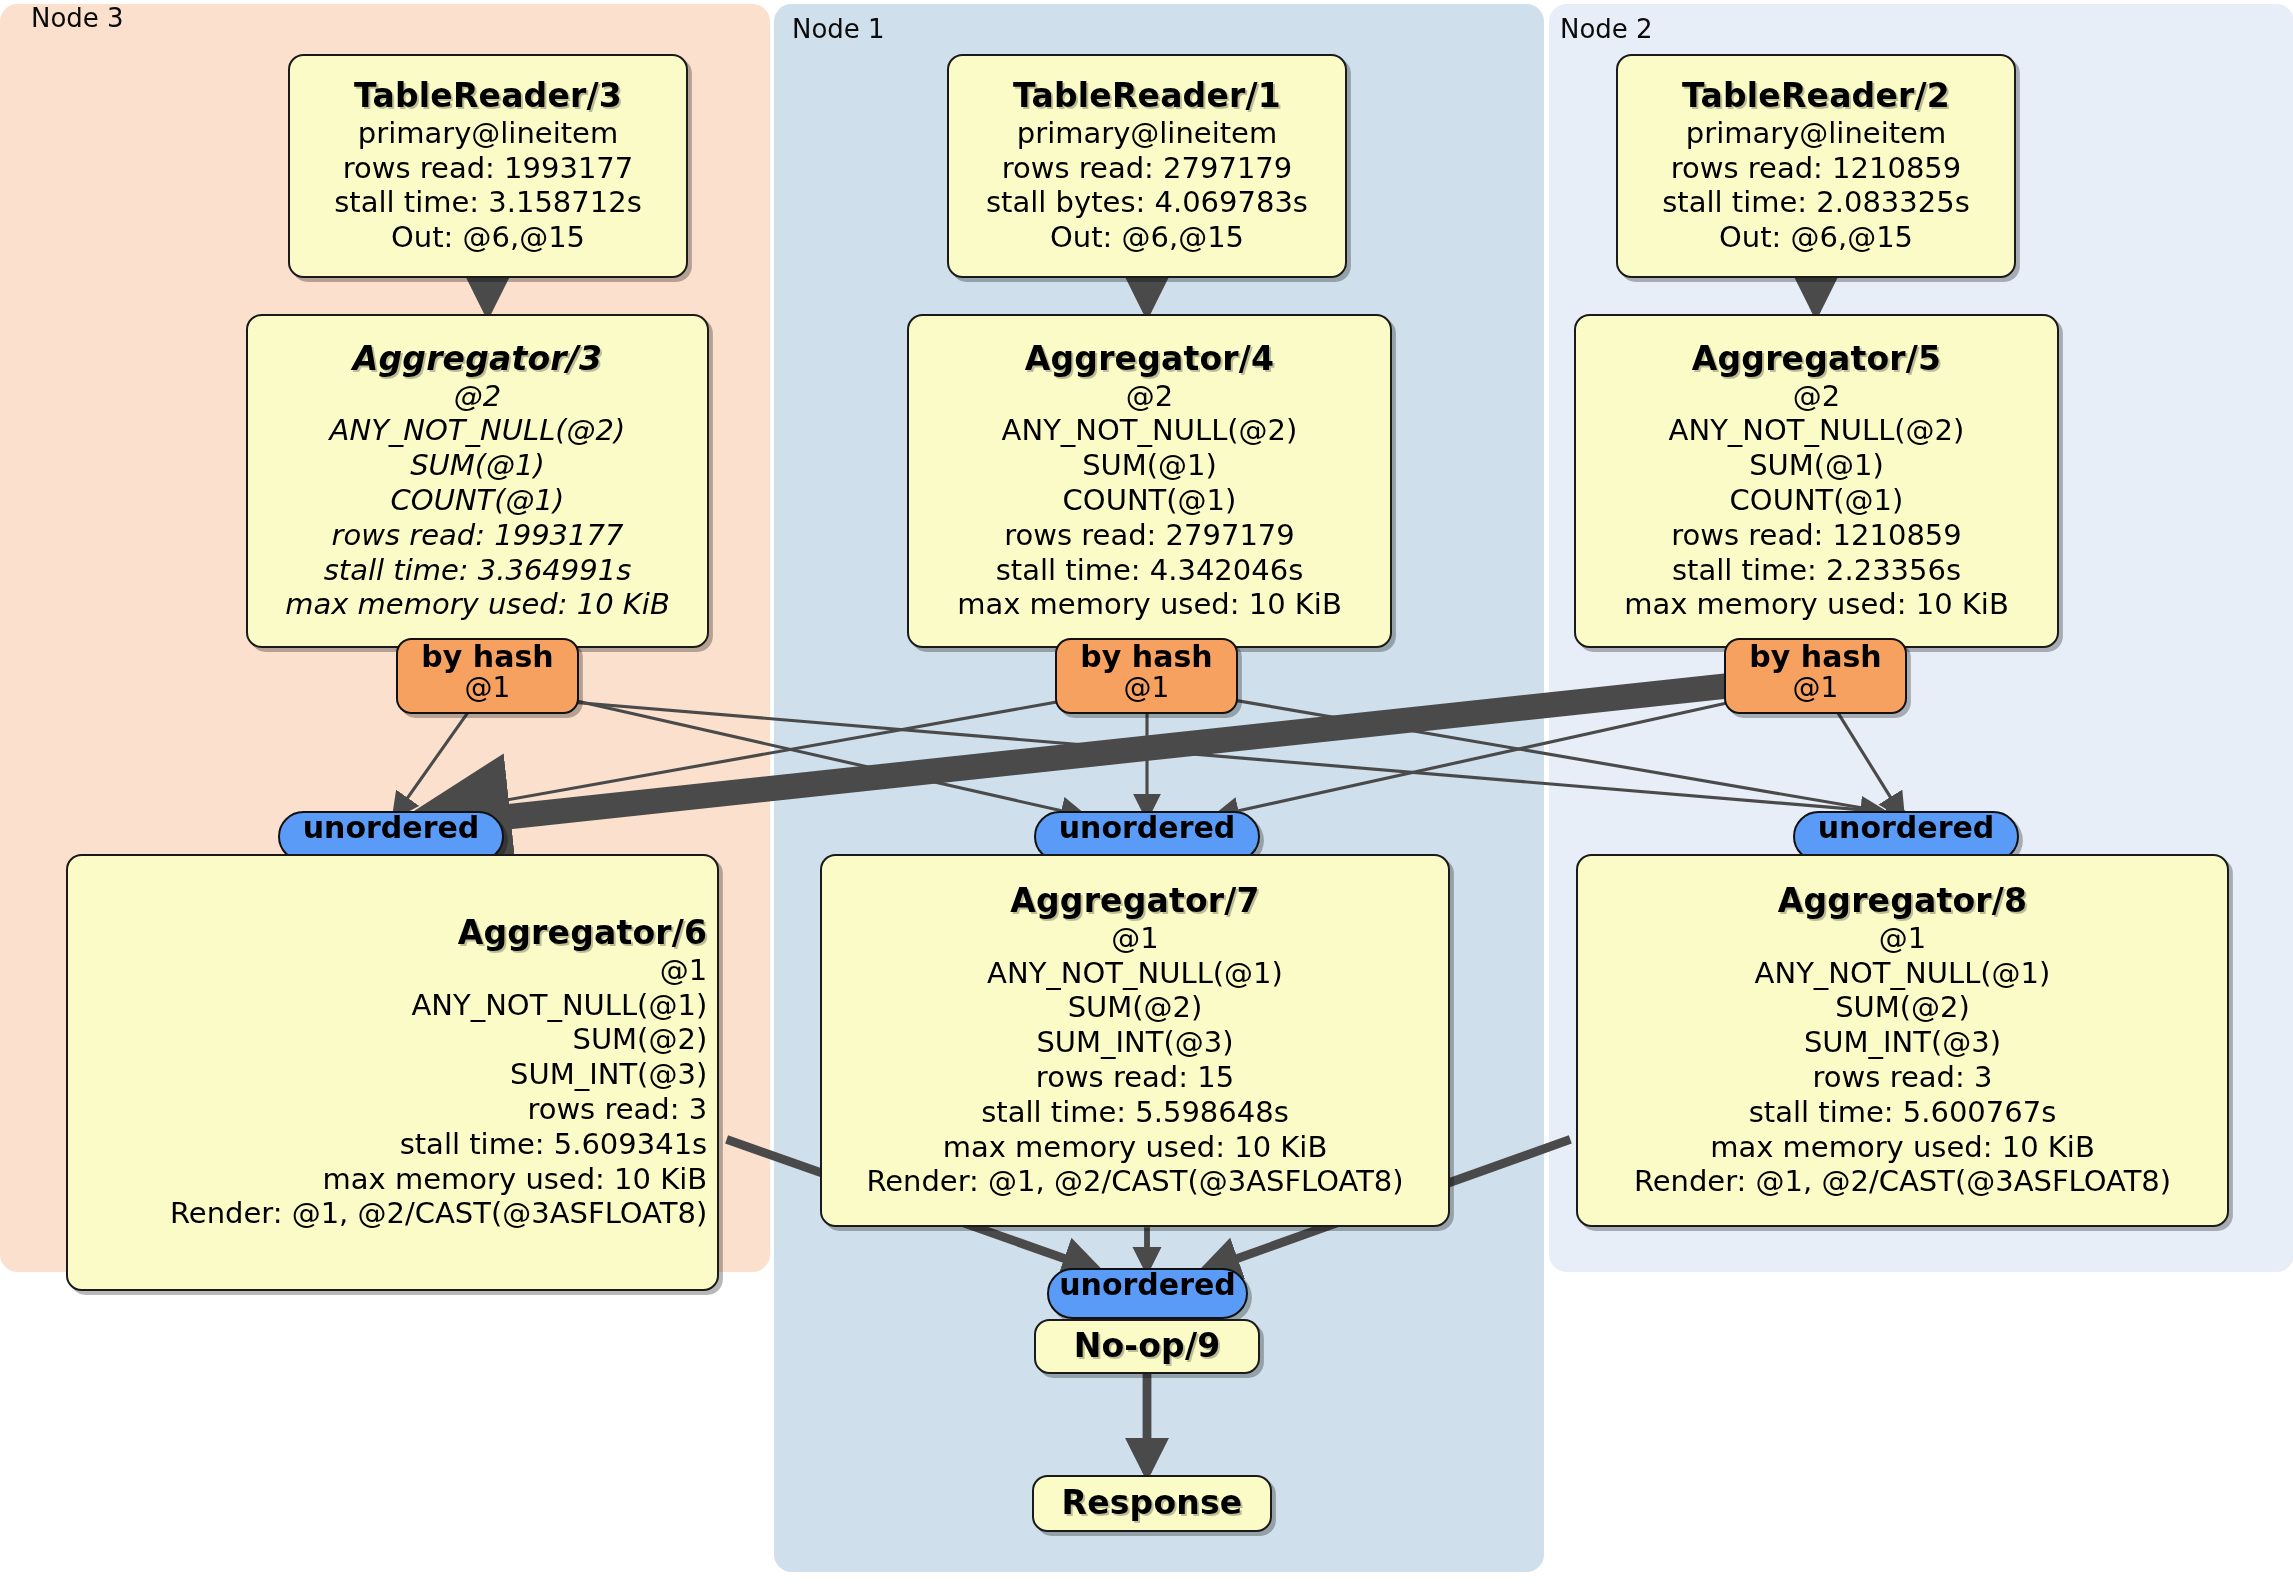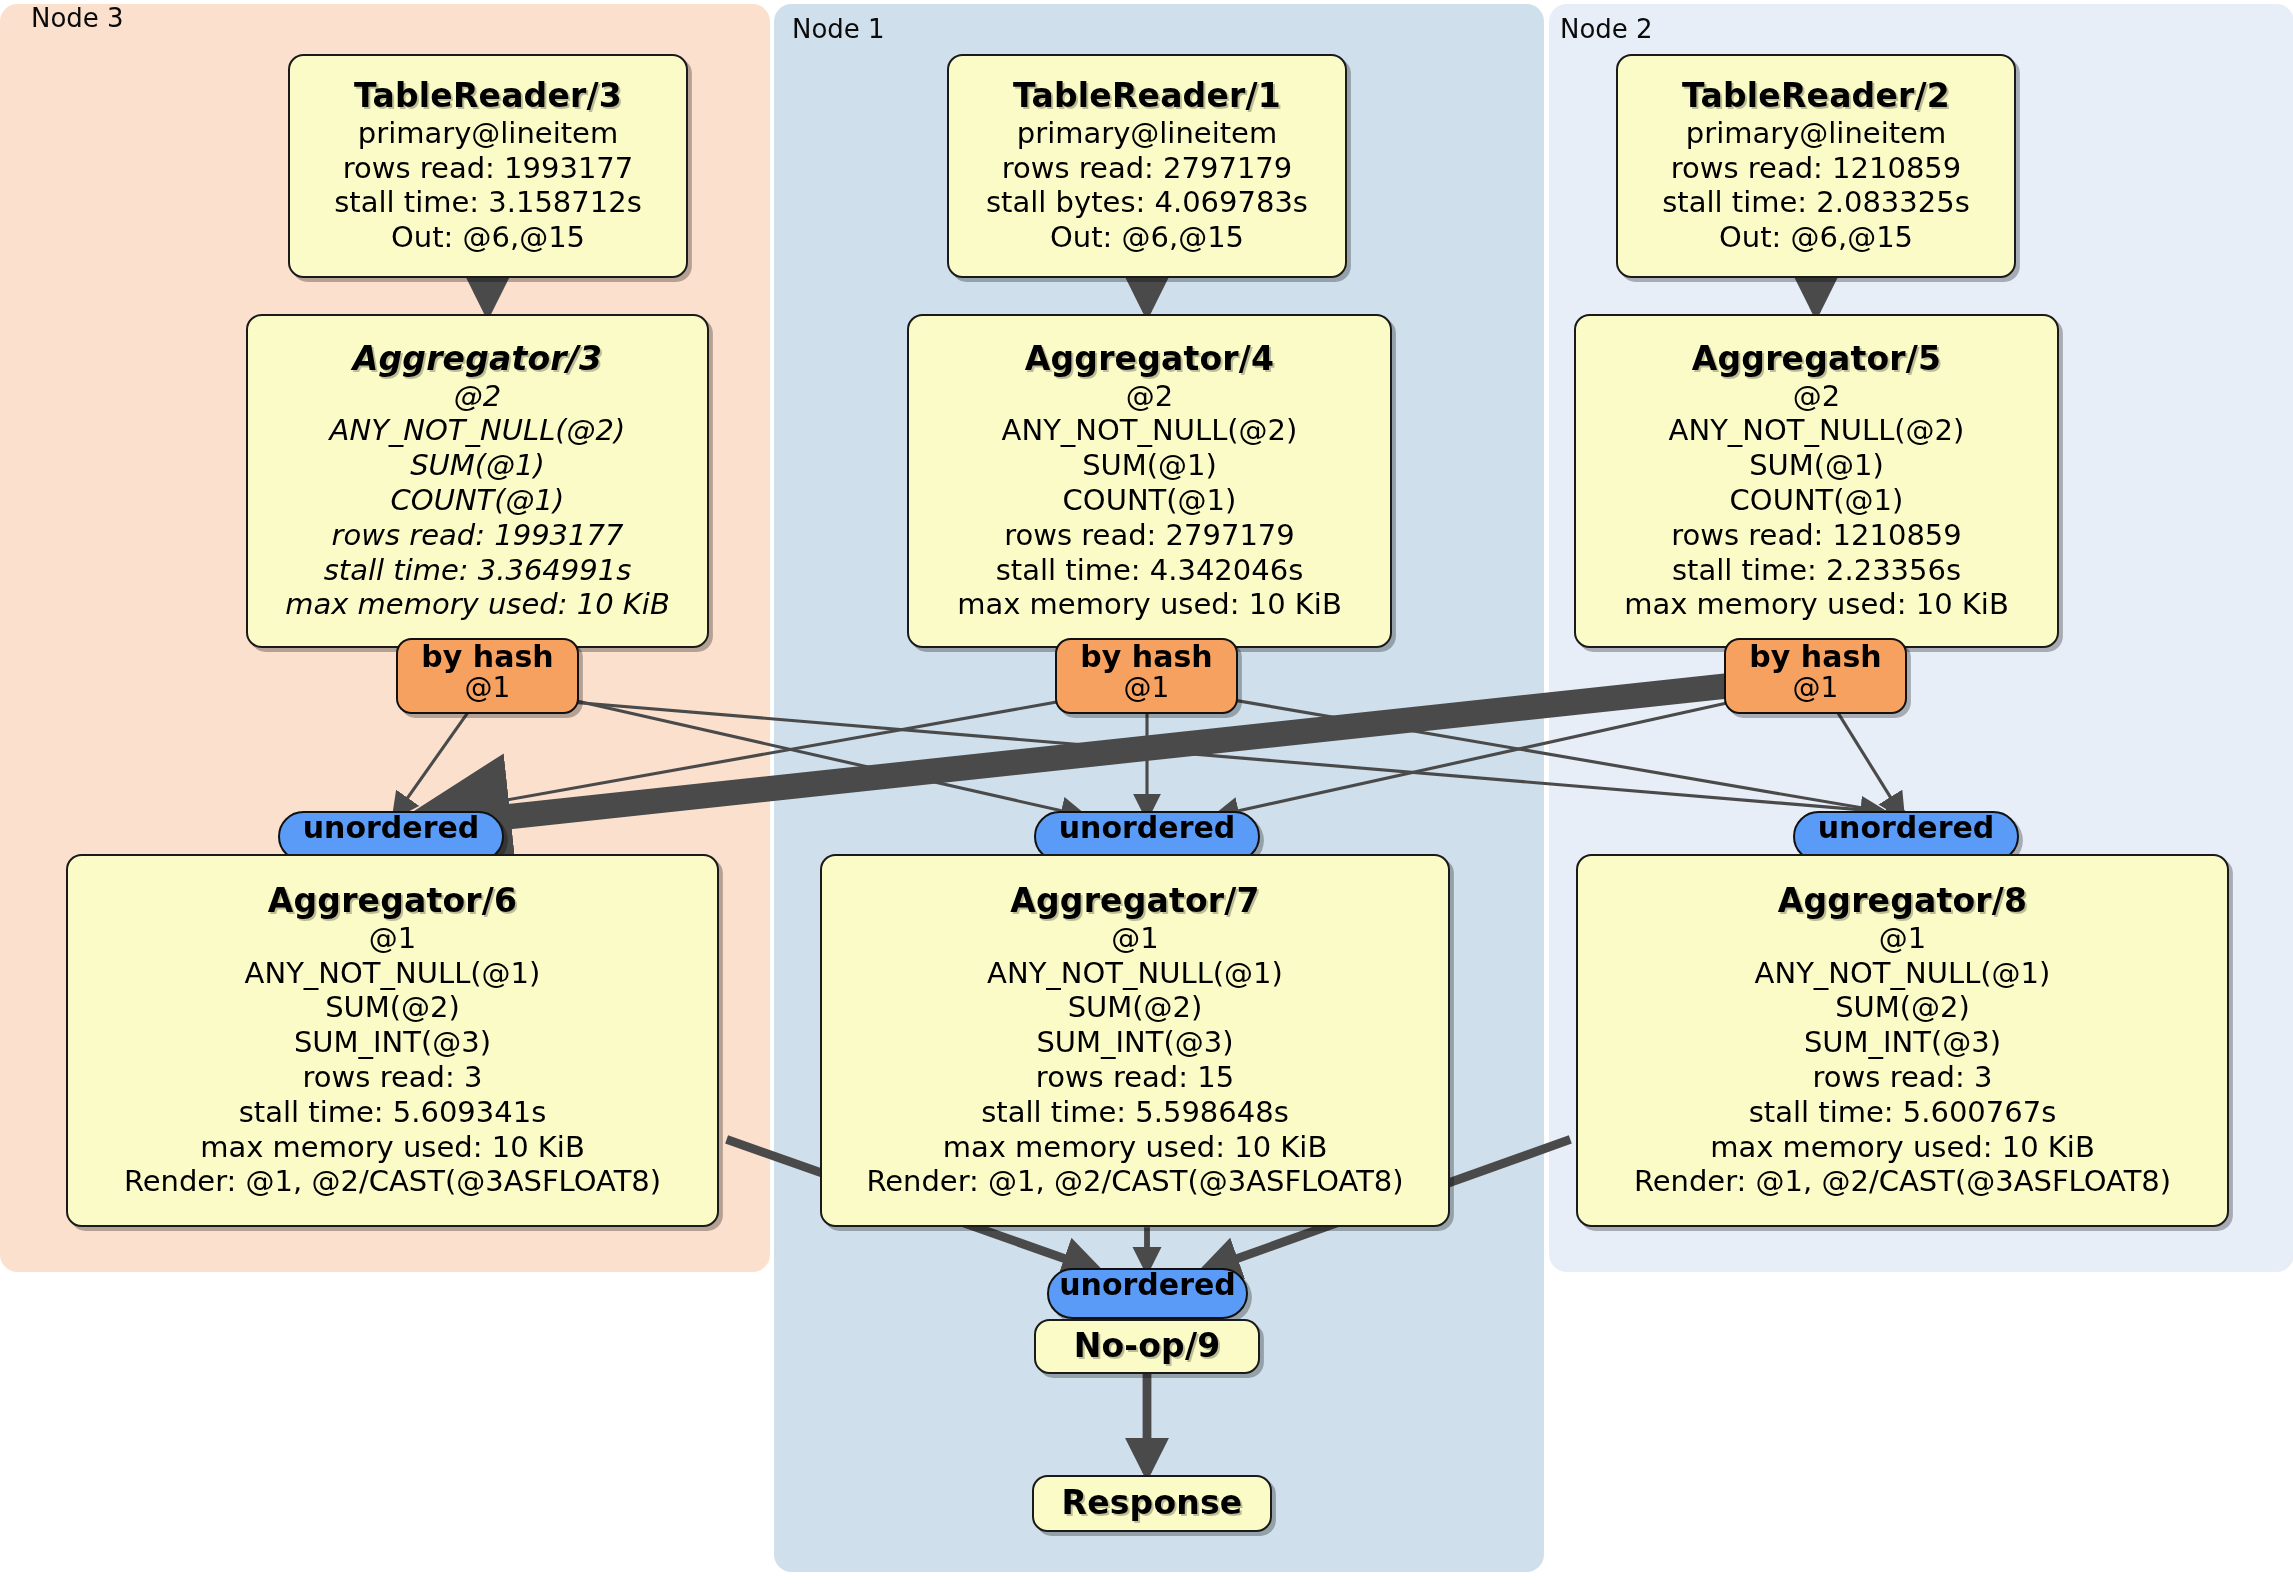--- a/index.html
+++ b/index.html
@@ -187,21 +187,21 @@
   <div class="pill unord" style="left:278px;top:811px;width:226px;height:51px;">
     <div class="t1">unordered</div>
   </div>
   <div class="pill unord" style="left:1034px;top:811px;width:226px;height:51px;">
     <div class="t1">unordered</div>
   </div>
   <div class="pill unord" style="left:1793px;top:811px;width:226px;height:51px;">
     <div class="t1">unordered</div>
   </div>
 
-  <div class="proc" style="left:66px;top:854px;width:653px;height:373px;">
+  <div class="proc" style="left:66px;top:854px;width:653px;height:437px;align-items:flex-end;">
     <div class="ttl">Aggregator/6</div>
     <div class="ln">@1</div>
     <div class="ln">ANY_NOT_NULL(@1)</div>
     <div class="ln">SUM(@2)</div>
     <div class="ln">SUM_INT(@3)</div>
     <div class="ln">rows read: 3</div>
     <div class="ln">stall time: 5.609341s</div>
     <div class="ln">max memory used: 10 KiB</div>
     <div class="ln">Render: @1, @2/CAST(@3ASFLOAT8)</div>
   </div>

